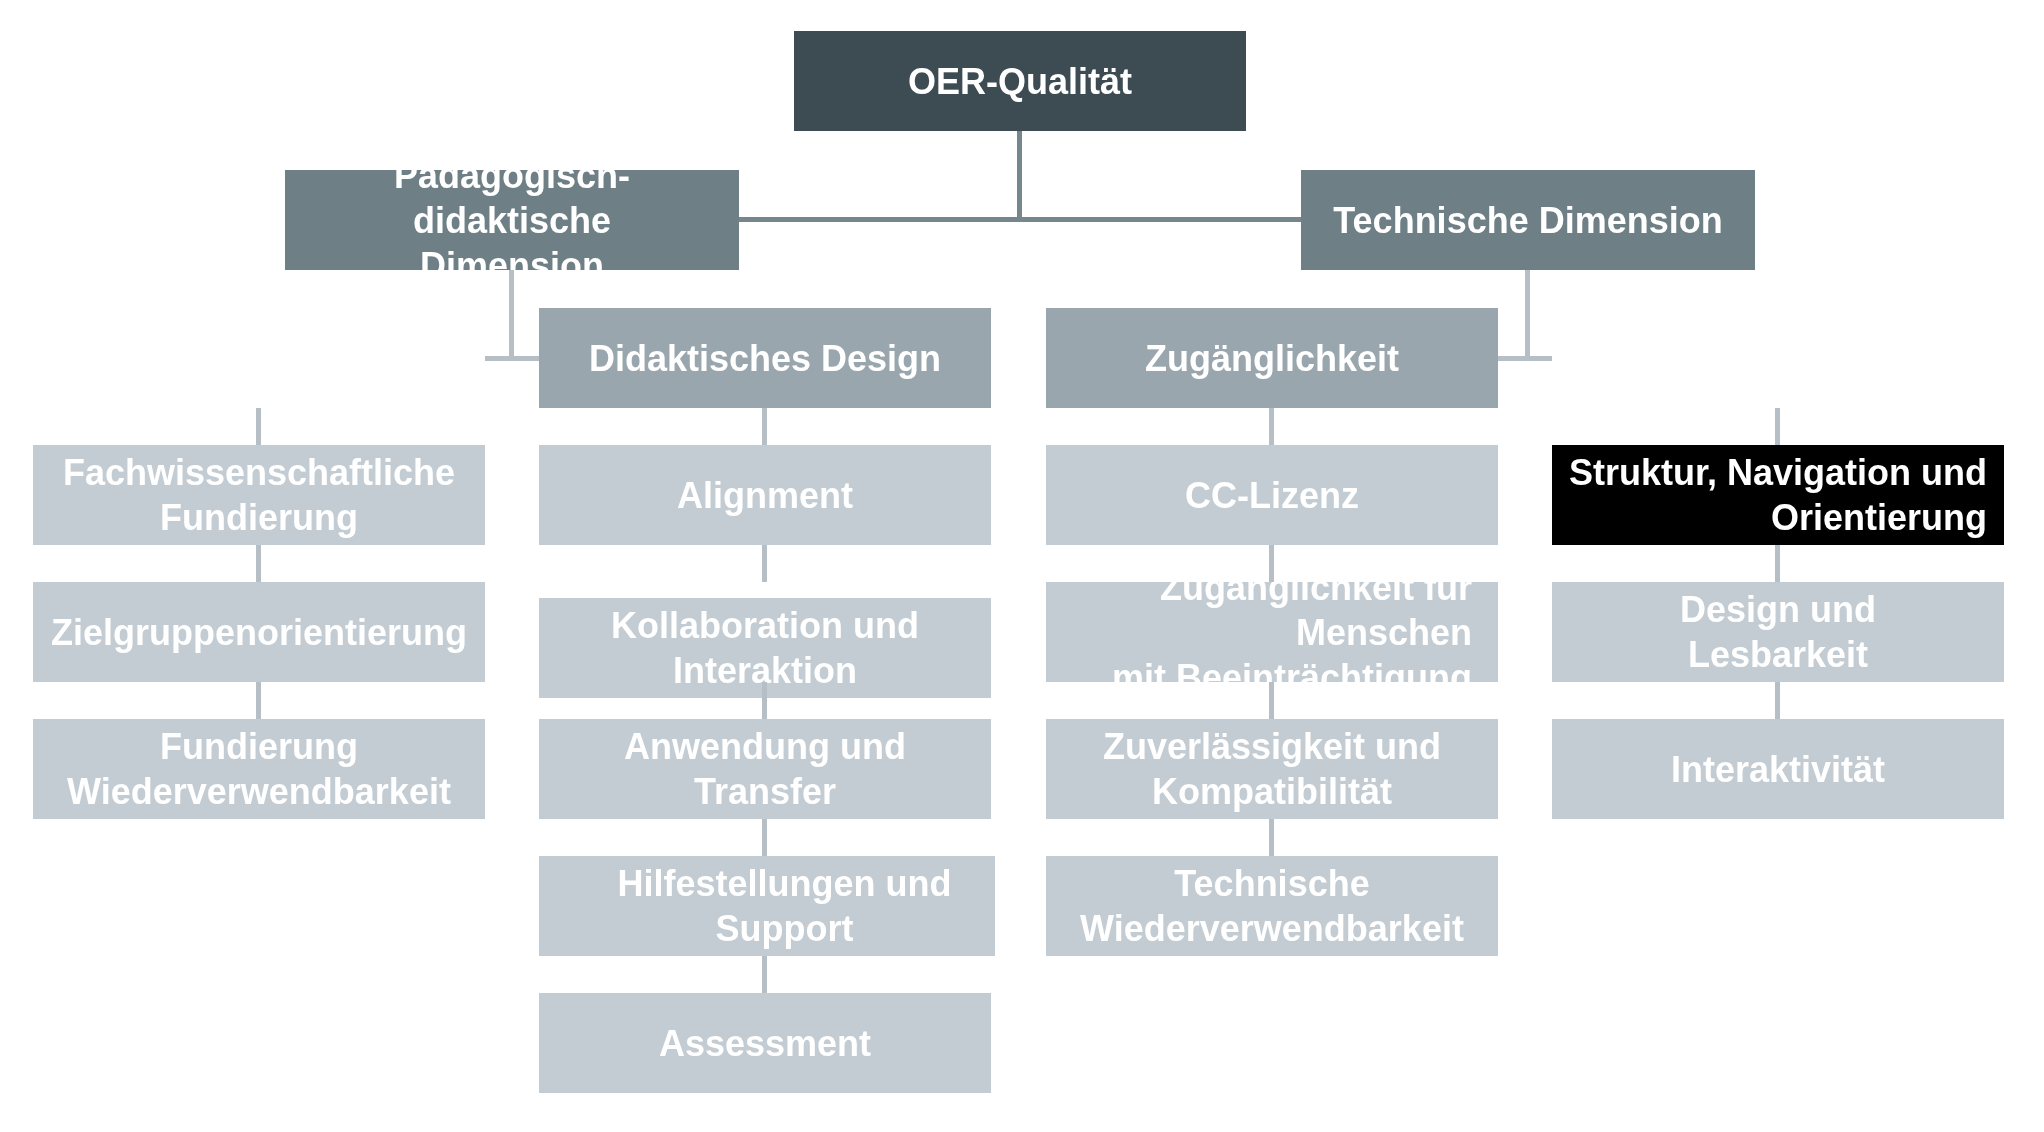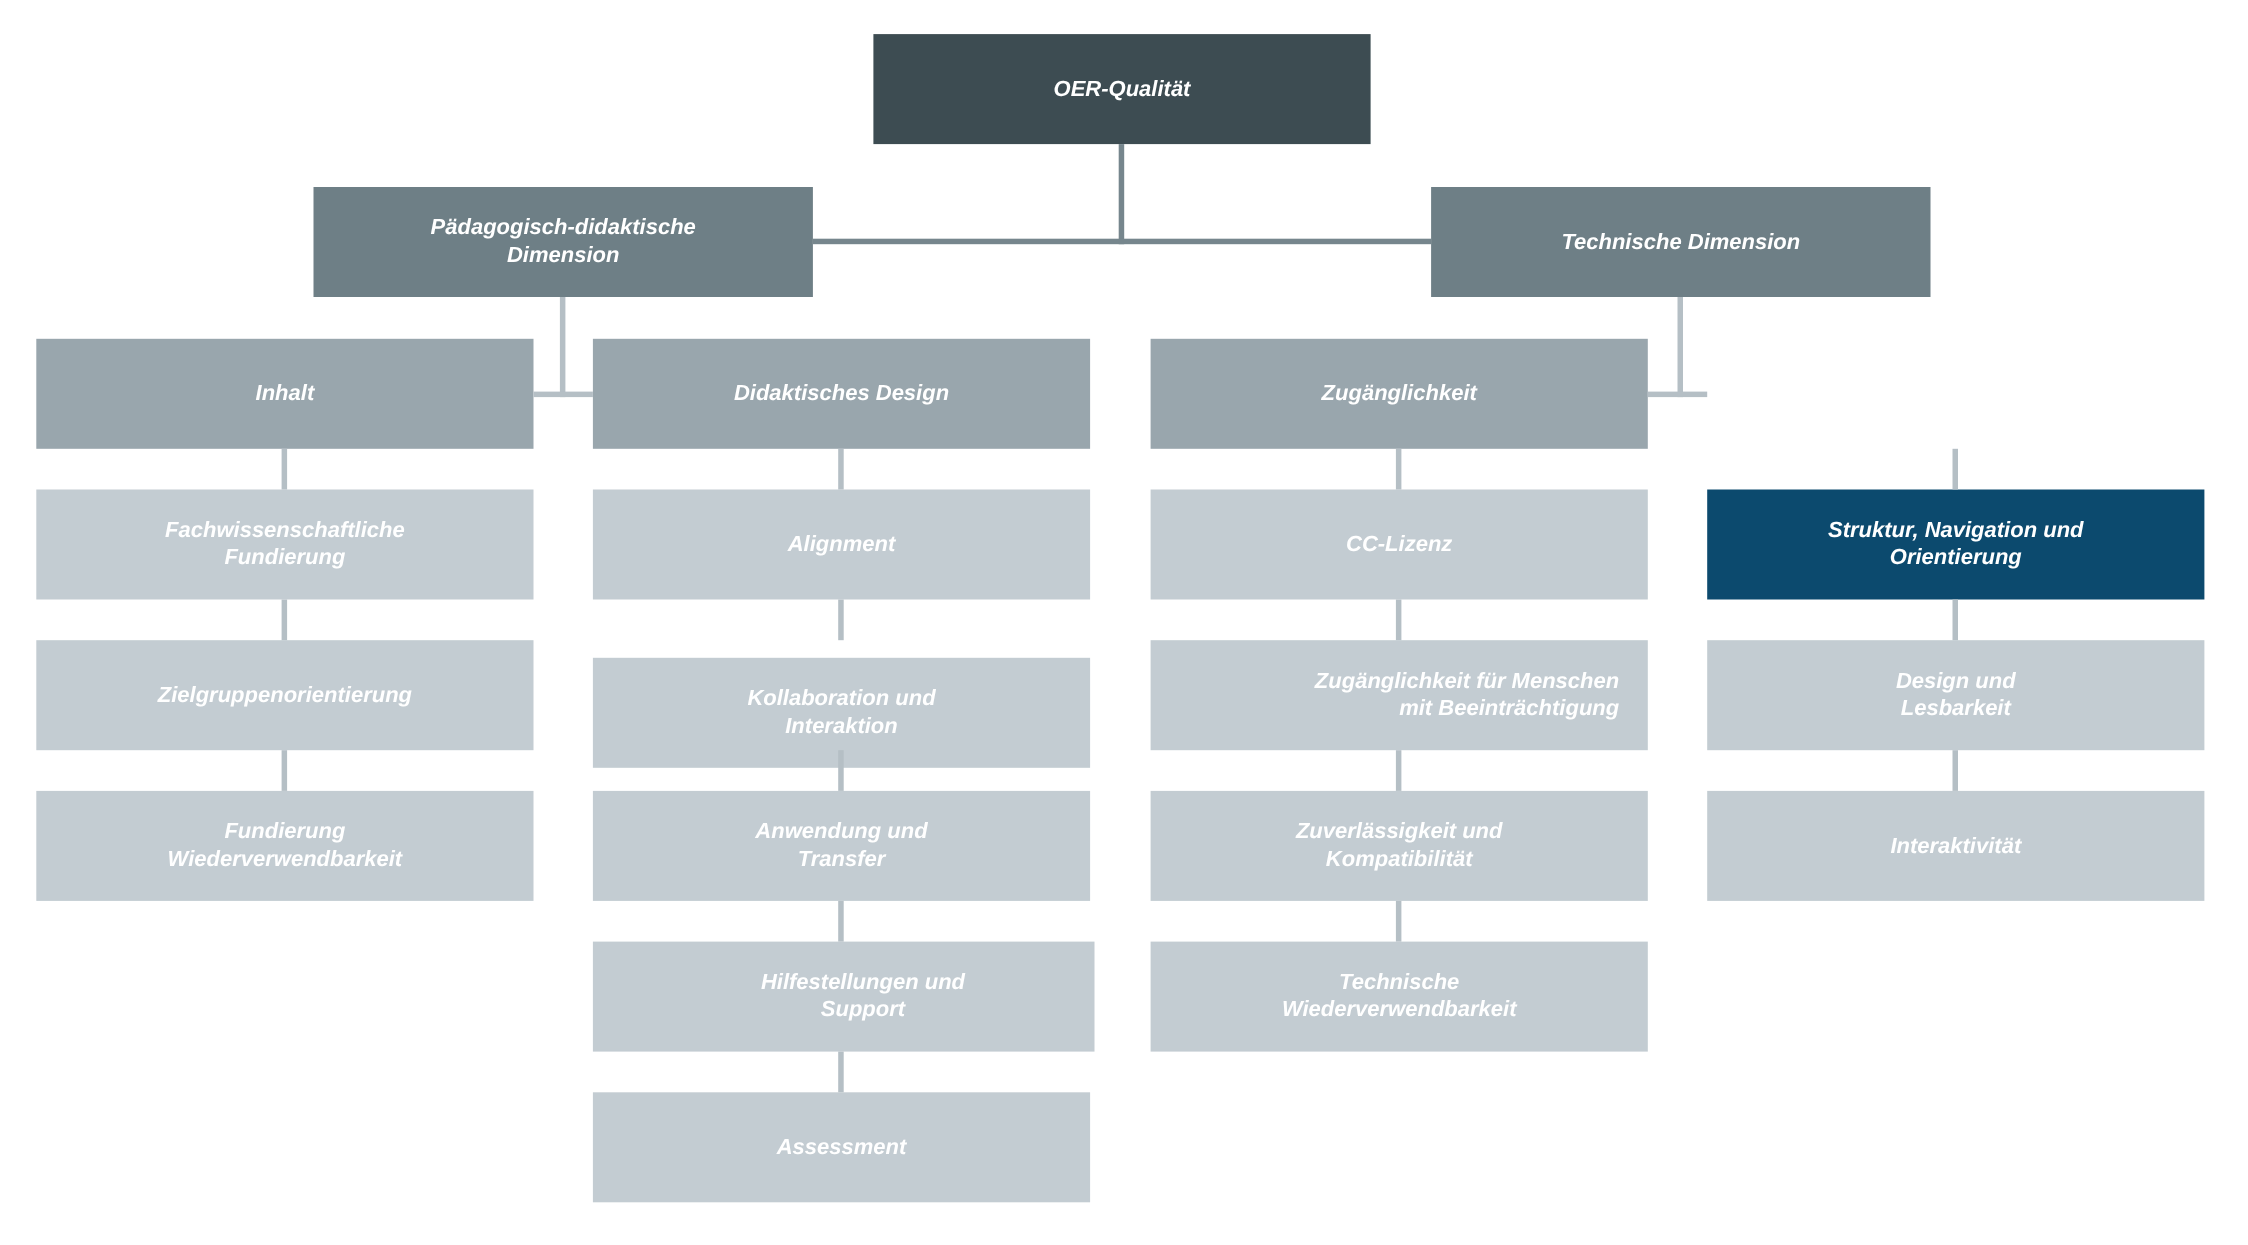--- a/index.html
+++ b/index.html
@@ -17,25 +17,24 @@
   }
   .box {
     position: absolute;
     box-sizing: border-box;
     display: flex;
     align-items: center;
     justify-content: center;
     text-align: center;
     white-space: pre-line;
     font-weight: bold;
-    font-size: 20px;
+    font-size: 36px;
     line-height: 1.25;
     color: #ffffff;
     padding: 0 10px;
-    font-style: italic;
   }
   .box.align-right {
     justify-content: flex-end;
     text-align: right;
     padding-right: 26px;
   }
   .conn {
     position: absolute;
   }
   
@@ -46,21 +45,20 @@
 
 <div id="stage" style="background-color: rgb(255, 255, 255); color: rgb(255, 255, 255);">
 
   <div class="box h100" style="left: 794px; top: 31px; width: 452px; background-color: rgb(61, 76, 82);">OER-Qualität</div>
 
   <div class="box h100" style="left: 285px; top: 170px; width: 454px; background-color: rgb(110, 127, 134);">Pädagogisch-didaktische
 Dimension</div>
 
   <div class="box h100" style="left: 1301px; top: 170px; width: 454px; background-color: rgb(110, 127, 134);">Technische Dimension</div>
 
-  <div class="box h100" style="left: 33px; top: 308px; width: 452px; background-color: rgb(153, 166, 173);">Inhalt</div>
 
   <div class="box h100" style="left: 539px; top: 308px; width: 452px; background-color: rgb(153, 166, 173);">Didaktisches Design</div>
 
   <div class="box h100" style="left: 1046px; top: 308px; width: 452px; background-color: rgb(153, 166, 173);">Zugänglichkeit</div>
 
 
   <div class="box h100" style="left: 33px; top: 445px; width: 452px; background-color: rgb(195, 204, 210);">Fachwissenschaftliche
 Fundierung</div>
 
   <div class="box h100" style="left: 33px; top: 582px; width: 452px; background-color: rgb(195, 204, 210);">Zielgruppenorientierung</div>
@@ -85,21 +83,21 @@
 
   <div class="box h100 align-right" style="left: 1046px; top: 582px; width: 452px; background-color: rgb(195, 204, 210);">Zugänglichkeit für Menschen
 mit Beeinträchtigung</div>
 
   <div class="box h100" style="left: 1046px; top: 719px; width: 452px; background-color: rgb(195, 204, 210);">Zuverlässigkeit und
 Kompatibilität</div>
 
   <div class="box h100" style="left: 1046px; top: 856px; width: 452px; background-color: rgb(195, 204, 210);">Technische
 Wiederverwendbarkeit</div>
 
-  <div class="box h100" style="left: 1552px; top: 445px; width: 452px; background-color: #0c4a6e;">Struktur, Navigation und
+  <div class="box h100" style="left: 1552px; top: 445px; width: 452px; background-color: #000000; text-align: right;">Struktur, Navigation und
 Orientierung</div>
 
   <div class="box h100" style="left: 1552px; top: 582px; width: 452px; background-color: rgb(195, 204, 210);">Design und
 Lesbarkeit</div>
 
   <div class="box h100" style="left: 1552px; top: 719px; width: 452px; background-color: rgb(195, 204, 210);">Interaktivität</div>
 
   <div class="conn" style="left: 1017px; top: 131px; width: 5px; height: 91px; background-color: rgb(118, 134, 141);"></div>
   <div class="conn" style="left: 739px; top: 217px; width: 562px; height: 5px; background-color: rgb(118, 134, 141);"></div>
 

